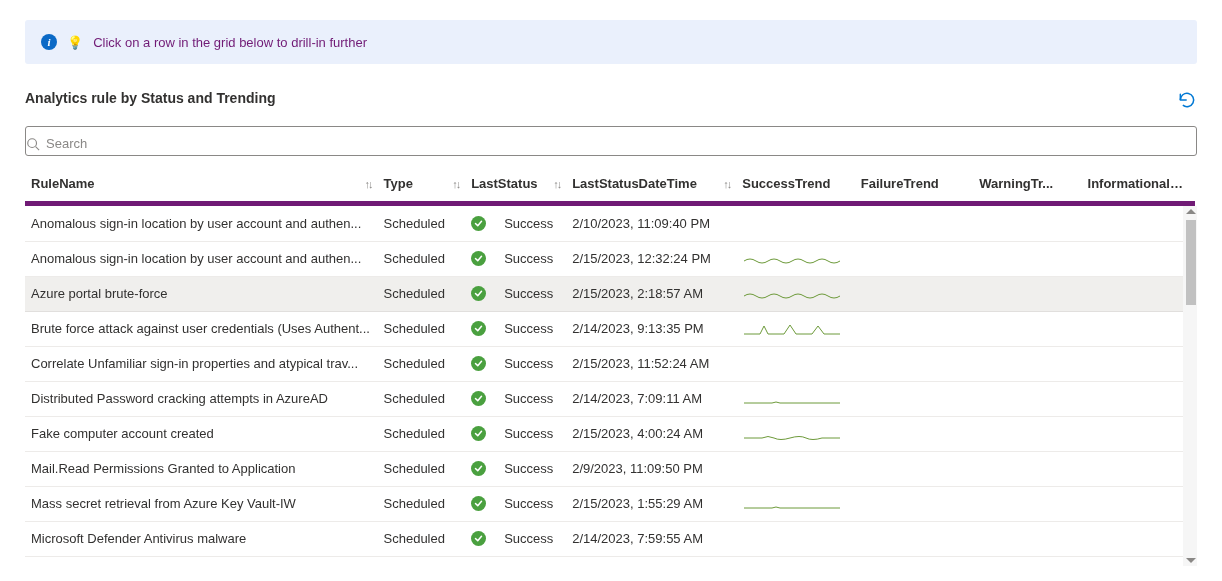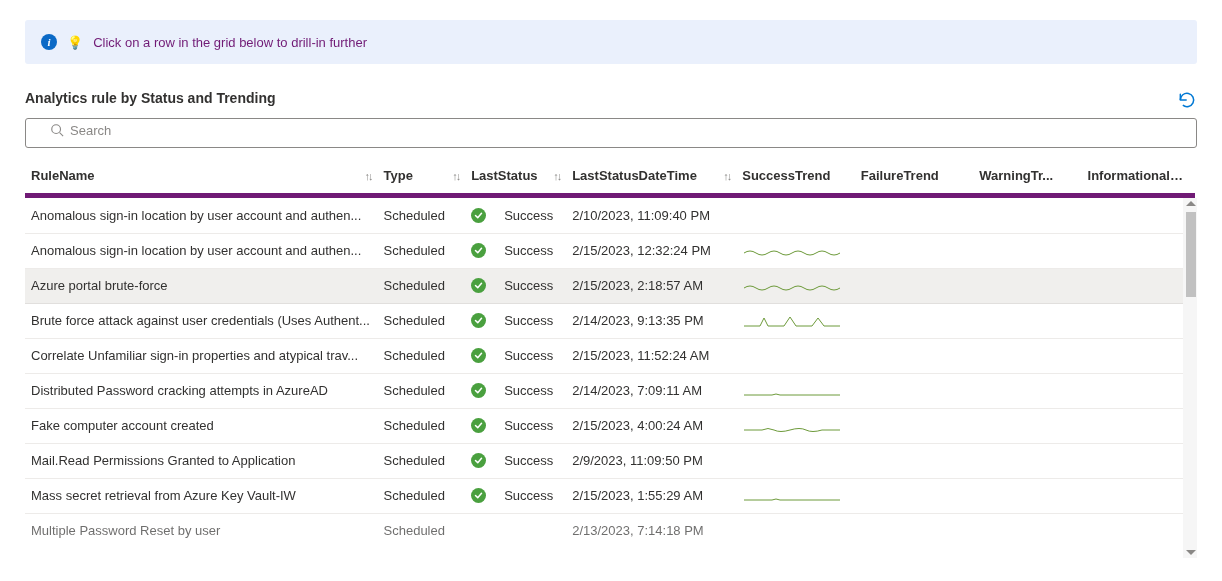--- a/index.html
+++ b/index.html
@@ -4,21 +4,21 @@
 <style>
 * { box-sizing: border-box; margin: 0; padding: 0; }
 body { font-family: "Segoe UI", Arial, sans-serif; font-size: 13px; color: #323130; background: #fff; width: 1222px; padding: 0 25px; }
 .info-banner { background: #eaf0fc; border-radius: 3px; padding: 14px 16px; margin-top: 20px; display: flex; align-items: center; gap: 10px; }
 .info-icon-circle { width: 16px; height: 16px; border-radius: 50%; background: #0b69c6; color: #fff; display: inline-flex; align-items: center; justify-content: center; font-size: 11px; font-weight: bold; font-style: italic; font-family: Georgia, serif; }
 .bulb { color: #f5c518; font-size: 13px; }
 .info-text { color: #701a75; text-align: right; }
 .title-row { display: flex; justify-content: space-between; align-items: flex-start; margin-top: 26px; }
 .section-title { font-size: 14px; font-weight: 600; }
 .undo-icon { width: 20px; height: 20px; color: #0078d4; cursor: pointer; }
-.search-wrap { margin-top: 8px; border: 1px solid #8a8886; border-radius: 3px; display: flex; align-items: flex-start; padding: 4px 24px; height: 30px; }
+.search-wrap { margin-top: 16px; border: 1px solid #8a8886; border-radius: 3px; display: flex; align-items: flex-end; padding: 4px 0; height: 30px; }
 .search-icon { width: 14px; height: 14px; color: #8a8886; margin-right: 6px; flex-shrink: 0; }
 .search-input { border: none; outline: none; flex: 1; font-size: 13px; color: #323130; background: transparent; }
 .search-input::placeholder { color: #8a8886; }
 .table-wrap { position: relative; margin-top: 10px; }
 .table { width: 1170px; border-collapse: collapse; table-layout: fixed; }
 .table th { text-align: left; font-weight: 600; font-size: 13px; padding: 10px 6px 10px 6px; border-bottom: 5px solid #701a75; white-space: nowrap; overflow: hidden; text-overflow: ellipsis; vertical-align: middle; }
 .table td { padding: 9px 6px; border-bottom: 1px solid #edebe9; white-space: nowrap; overflow: hidden; text-overflow: ellipsis; vertical-align: middle; height: 35px; }
 .table tr.highlighted { background: #f0efed; }
 .table tr.highlighted td { border-bottom-color: #e1dfdd; }
 .col-name { width: 342px; }
@@ -298,20 +298,37 @@
             <td>2/15/2023, 1:55:29 AM</td>
             <td>
               <svg class="spark" viewBox="0 0 100 16">
                 <path d="M2 12 L30 12 L34 11 L38 12 L98 12"></path>
               </svg>
             </td>
             <td></td>
             <td></td>
             <td></td>
           </tr>
+          <tr>
+            <td>Microsoft Defender Antivirus malware</td>
+            <td>Scheduled</td>
+            <td><span class="status-cell">
+                <span class="success-circle">
+                  <svg viewBox="0 0 12 12">
+                    <path d="M2 6 L5 9 L10 3" stroke="#fff" stroke-width="2" fill="none" stroke-linecap="round" stroke-linejoin="round"></path>
+                  </svg>
+                </span>
+                <span>Success</span>
+              </span></td>
+            <td>2/14/2023, 7:59:55 AM</td>
+            <td></td>
+            <td></td>
+            <td></td>
+            <td></td>
+          </tr>
           <tr class="last-row">
             <td>Multiple Password Reset by user</td>
             <td>Scheduled</td>
             <td></td>
             <td>2/13/2023, 7:14:18 PM</td>
             <td></td>
             <td></td>
             <td></td>
             <td></td>
           </tr>

